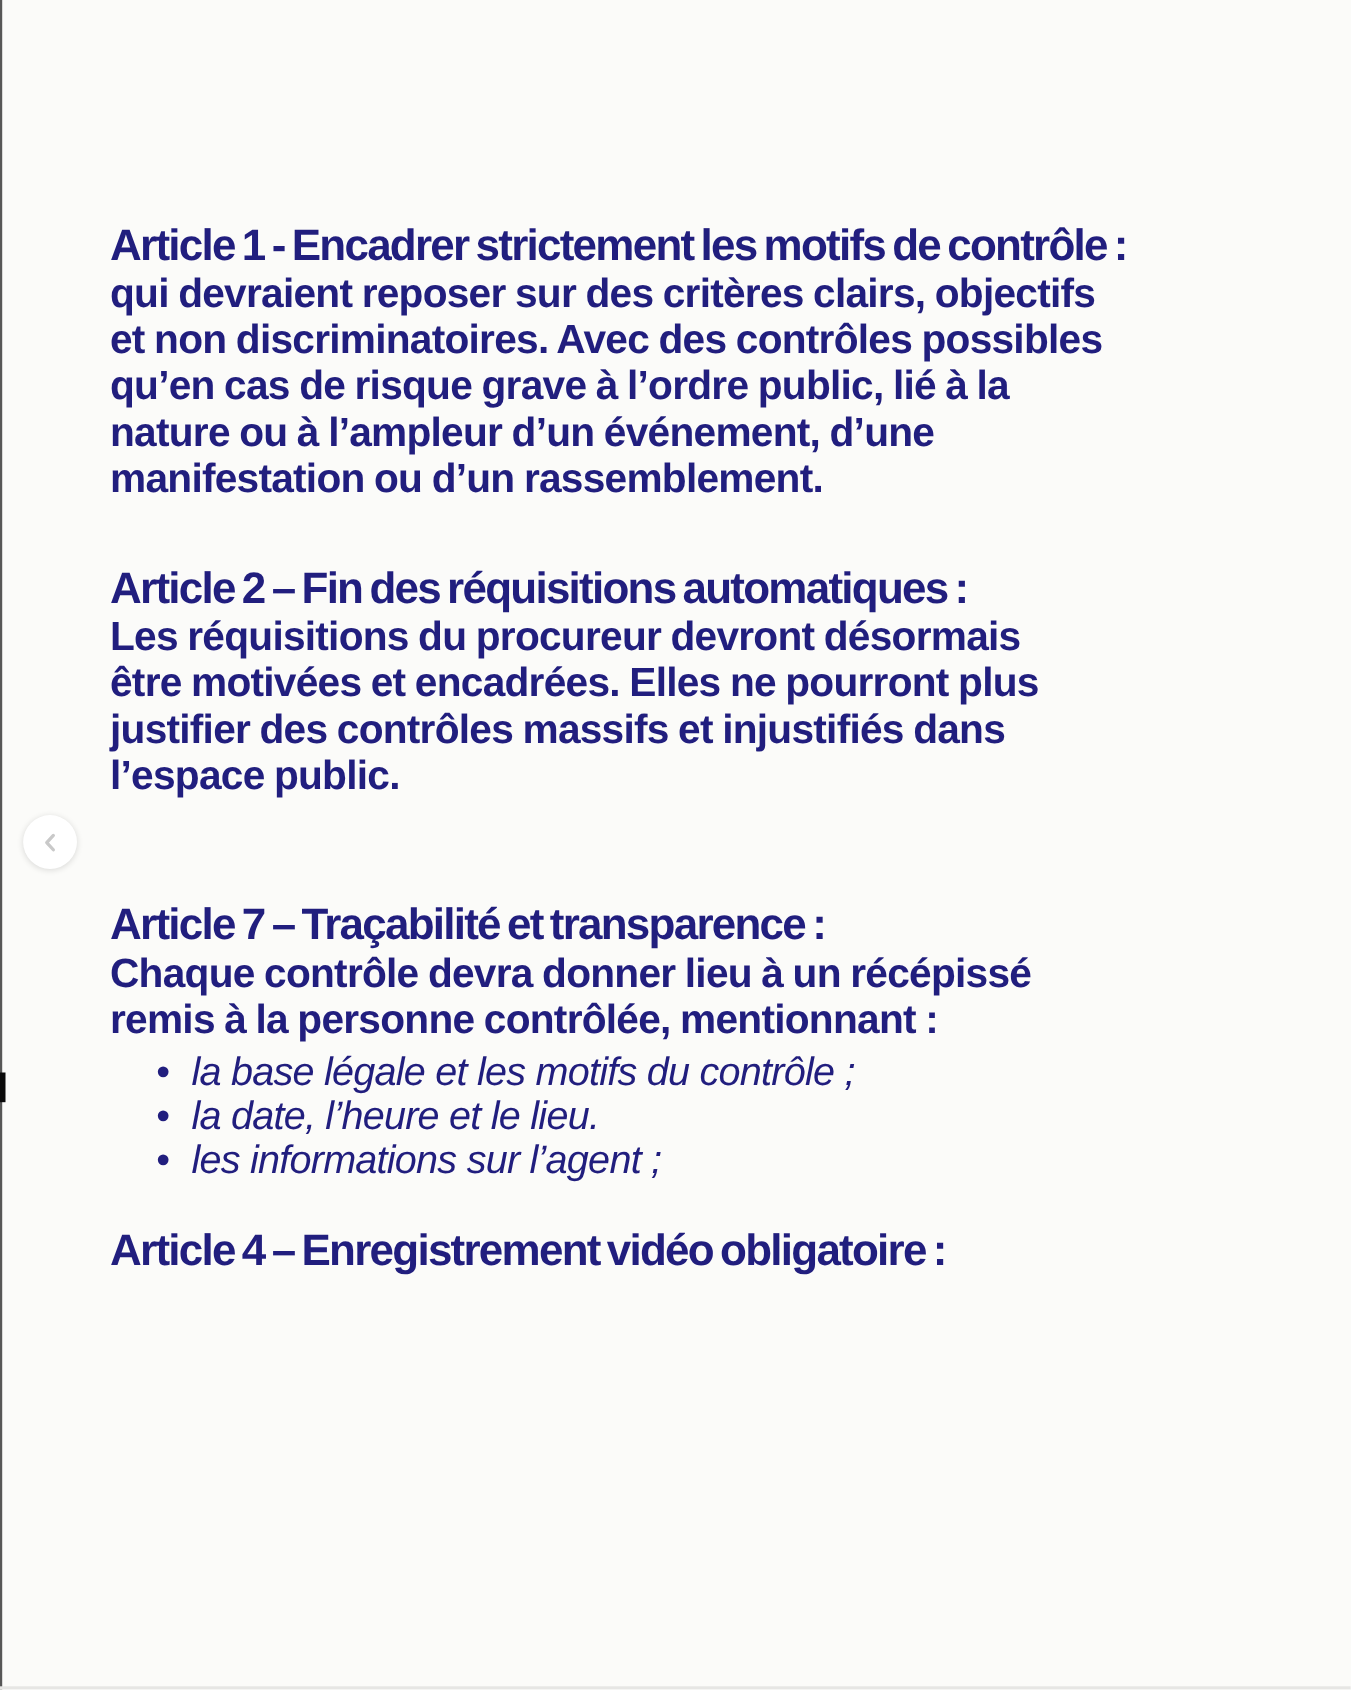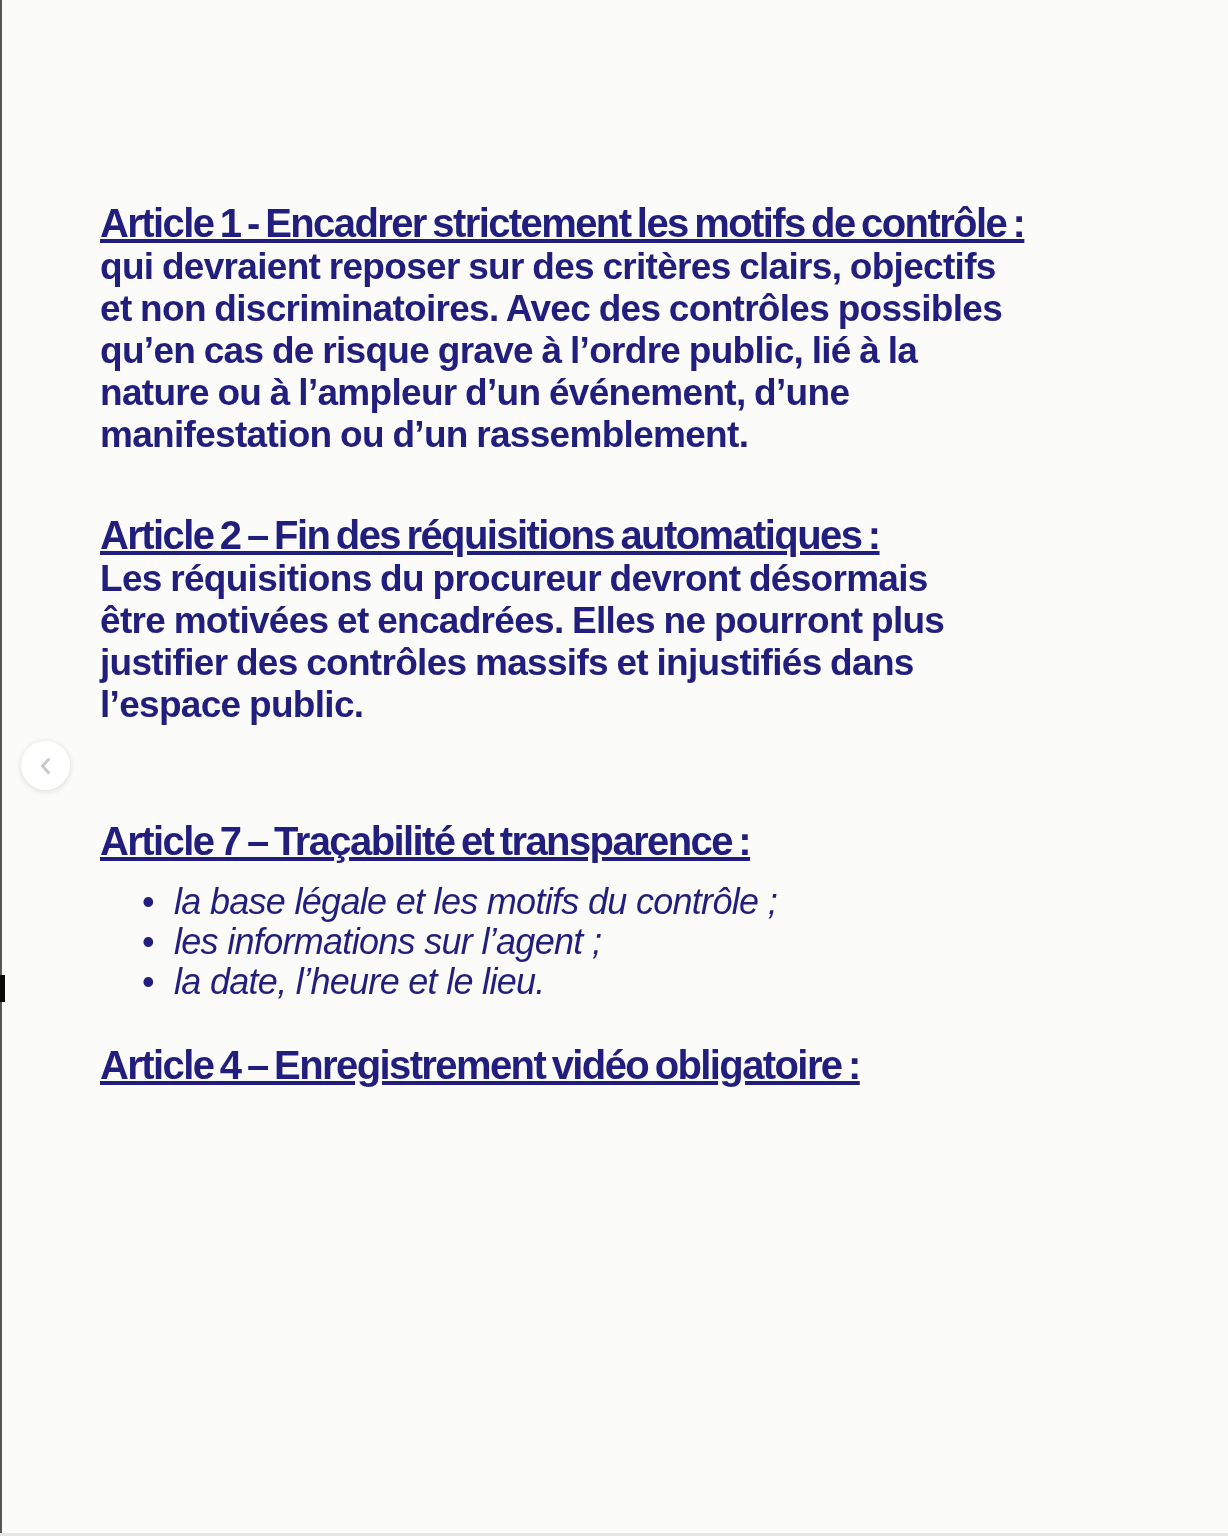--- a/index.html
+++ b/index.html
@@ -62,33 +62,32 @@
   .s3 { margin-bottom: 40px; }
 
   h2.article-heading {
     margin: 0;
     font-size: 40px;
     line-height: 46px;
     font-weight: 700;
     letter-spacing: -1.6px;
     word-spacing: -3px;
     white-space: pre;
-    text-decoration: underline;
   }
   p.article-body {
     margin: 0;
     font-size: 37px;
     line-height: 42px;
     font-weight: 700;
     letter-spacing: -0.7px;
     word-spacing: -1px;
     white-space: pre-line;
   }
   ul.article-bullets {
-    margin: 18px 0;
+    margin: 6px 0;
     padding: 0 0 0 42px;
     list-style: none;
   }
   ul.article-bullets li {
     position: relative;
     font-size: 36px;
     line-height: 40px;
     font-style: italic;
     letter-spacing: -0.7px;
     padding-left: 32px;
@@ -128,24 +127,26 @@
   <section class="s2">
     <h2 class="article-heading">Article 2 – Fin des réquisitions automatiques :</h2>
     <p class="article-body">Les réquisitions du procureur devront désormais
 être motivées et encadrées. Elles ne pourront plus
 justifier des contrôles massifs et injustifiés dans
 l’espace public.</p>
   </section>
 
   <section class="s3">
     <h2 class="article-heading">Article 7 – Traçabilité et transparence :</h2>
+    <p class="article-body">Chaque contrôle devra donner lieu à un récépissé
+remis à la personne contrôlée, mentionnant :</p>
     <ul class="article-bullets">
       <li>la base légale et les motifs du contrôle ;</li>
+      <li>la date, l’heure et le lieu.</li>
       <li>les informations sur l’agent ;</li>
-      <li>la date, l’heure et le lieu.</li>
     </ul>
   </section>
 
   <section class="s4">
     <h2 class="article-heading">Article 4 – Enregistrement vidéo obligatoire :</h2>
   </section>
 
 </main>
 
 <div class="bottom-line"></div>

